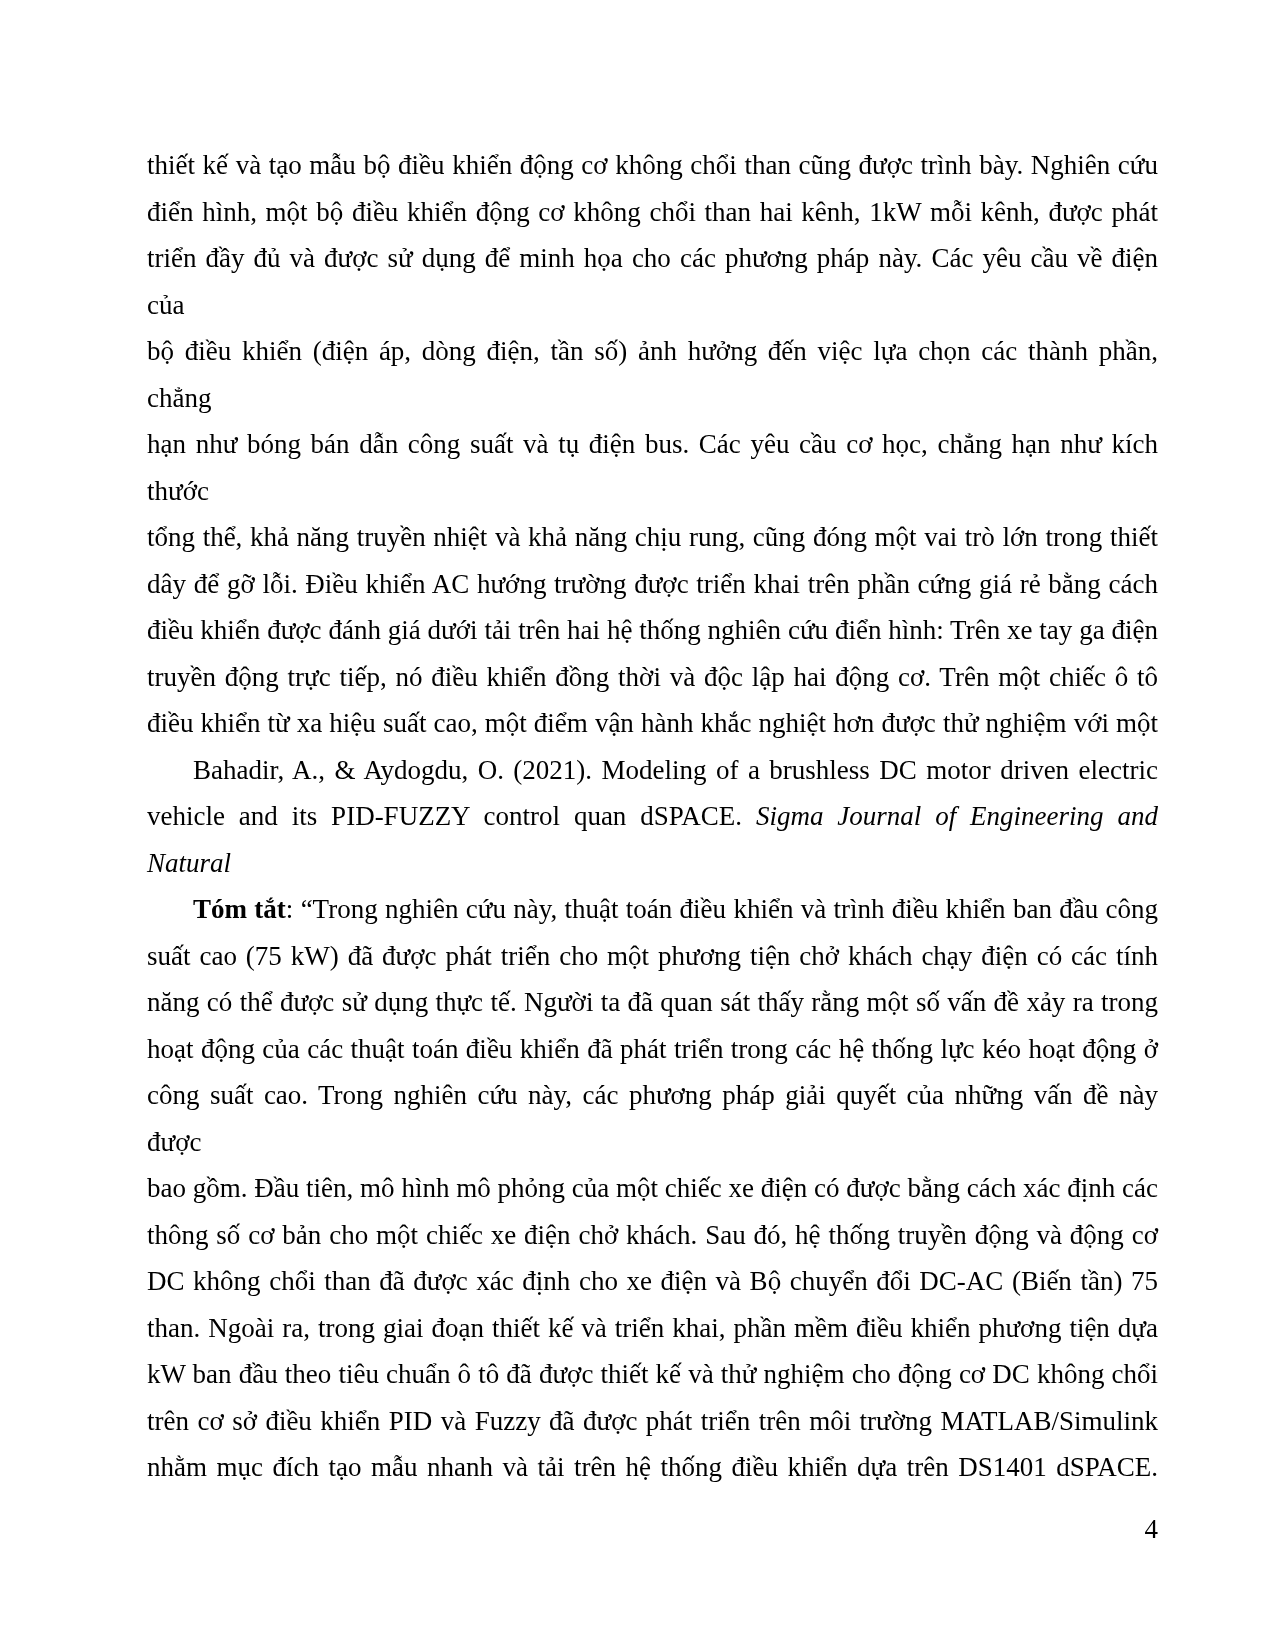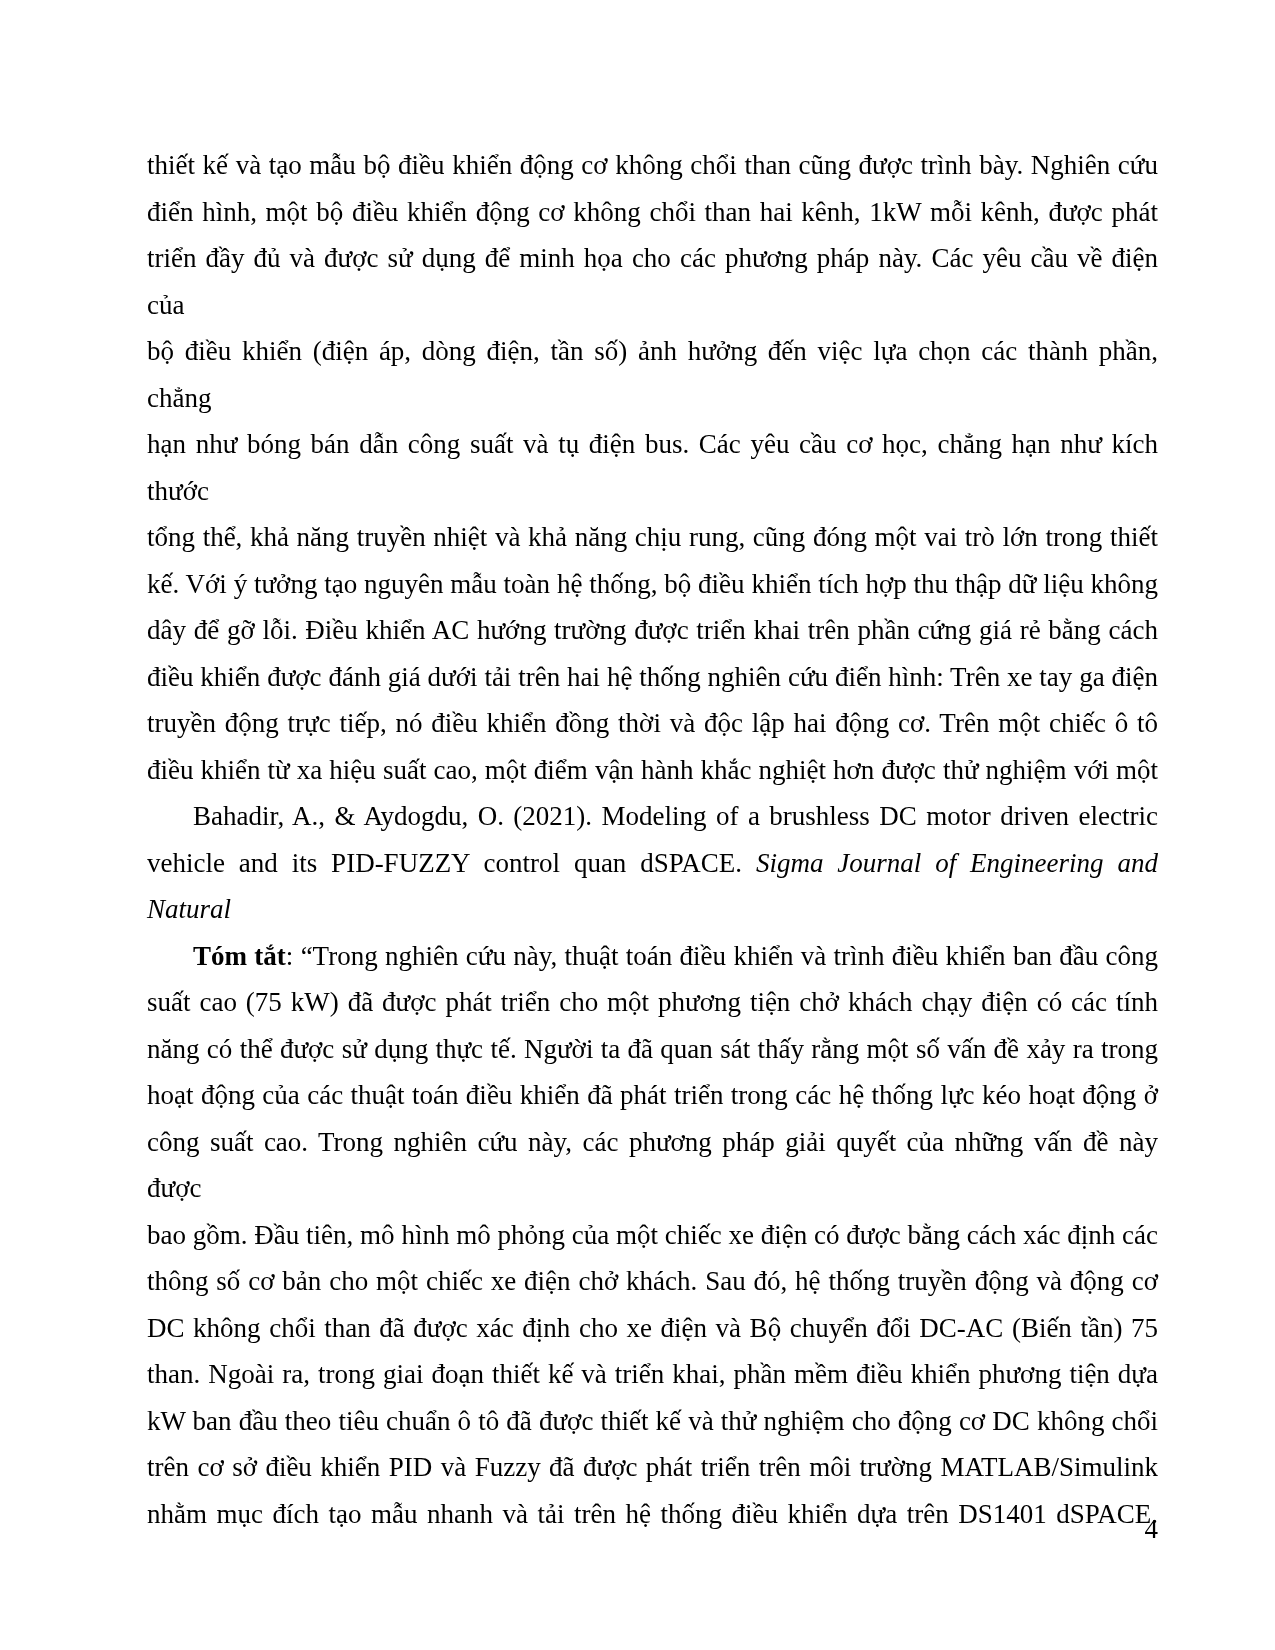--- a/index.html
+++ b/index.html
@@ -48,21 +48,20 @@
 <body>
 
 <div class="page">
   <div class="doc-body" id="doc-body">
       <div class="line j"><span class="">thiết kế và tạo mẫu bộ điều khiển động cơ không chổi than cũng được trình bày. Nghiên cứu</span></div>
       <div class="line j"><span class="">điển hình, một bộ điều khiển động cơ không chổi than hai kênh, 1kW mỗi kênh, được phát</span></div>
       <div class="line j"><span class="">triển đầy đủ và được sử dụng để minh họa cho các phương pháp này. Các yêu cầu về điện của</span></div>
       <div class="line j"><span class="">bộ điều khiển (điện áp, dòng điện, tần số) ảnh hưởng đến việc lựa chọn các thành phần, chẳng</span></div>
       <div class="line j"><span class="">hạn như bóng bán dẫn công suất và tụ điện bus. Các yêu cầu cơ học, chẳng hạn như kích thước</span></div>
       <div class="line j"><span class="">tổng thể, khả năng truyền nhiệt và khả năng chịu rung, cũng đóng một vai trò lớn trong thiết</span></div>
-      <div class="line j"><span class="">kế. Với ý tưởng tạo nguyên mẫu toàn hệ thống, bộ điều khiển tích hợp thu thập dữ liệu không</span></div>
       <div class="line j"><span class="">dây để gỡ lỗi. Điều khiển AC hướng trường được triển khai trên phần cứng giá rẻ bằng cách</span></div>
       <div class="line j"><span class="">điều khiển được đánh giá dưới tải trên hai hệ thống nghiên cứu điển hình: Trên xe tay ga điện</span></div>
       <div class="line j"><span class="">truyền động trực tiếp, nó điều khiển đồng thời và độc lập hai động cơ. Trên một chiếc ô tô</span></div>
       <div class="line j"><span class="">điều khiển từ xa hiệu suất cao, một điểm vận hành khắc nghiệt hơn được thử nghiệm với một</span></div>
       <div class="line j ind"><span class="">Bahadir, A., &amp; Aydogdu, O. (2021). Modeling of a brushless DC motor driven electric</span></div>
       <div class="line j"><span class="">vehicle and its PID-FUZZY control quan dSPACE. </span><span class="seg-i">Sigma Journal of Engineering and Natural</span></div>
       <div class="line j ind"><span class="seg-b ">Tóm tắt</span><span class="">: “Trong nghiên cứu này, thuật toán điều khiển và trình điều khiển ban đầu công</span></div>
       <div class="line j"><span class="">suất cao (75 kW) đã được phát triển cho một phương tiện chở khách chạy điện có các tính</span></div>
       <div class="line j"><span class="">năng có thể được sử dụng thực tế. Người ta đã quan sát thấy rằng một số vấn đề xảy ra trong</span></div>
       <div class="line j"><span class="">hoạt động của các thuật toán điều khiển đã phát triển trong các hệ thống lực kéo hoạt động ở</span></div>

